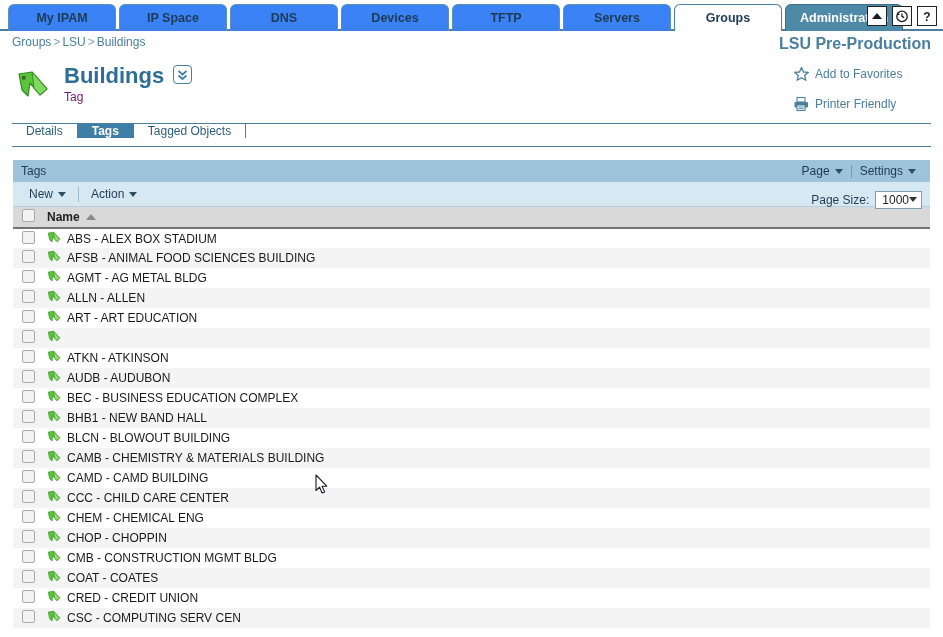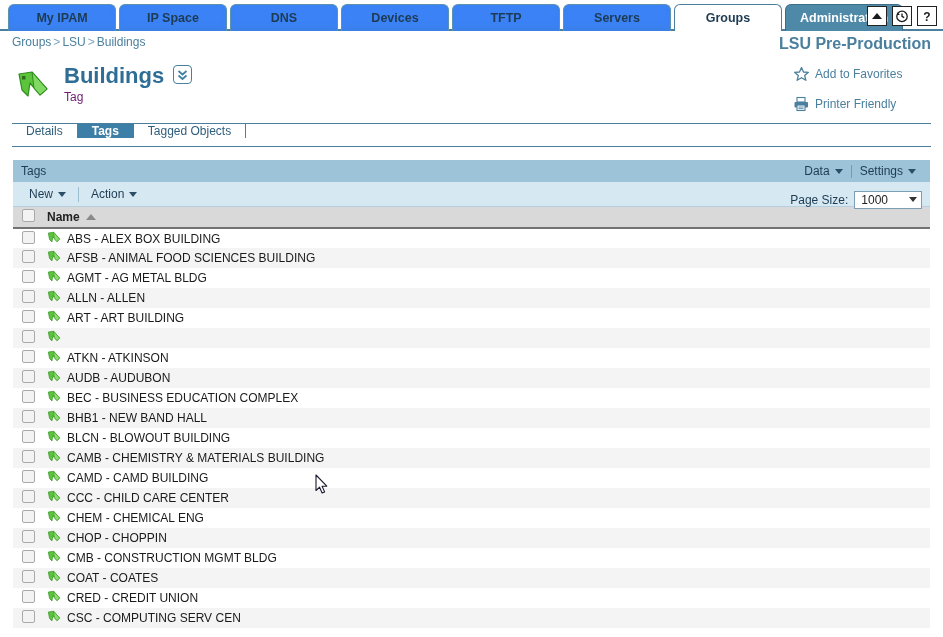--- a/index.html
+++ b/index.html
@@ -218,21 +218,21 @@
   }
   .panel-toolbar .tbgroup { display:flex; align-items:center; }
   .panel-toolbar .vsep { width:1px; height:15px; background:#9dbdd1; margin:0 4px; }
   .panel-toolbar .right {
     position: absolute; right: 8px; top: 0;
     height: 35px;
     display: flex; align-items: center; gap: 6px;
   }
   .pagesize-label { font-size: 12px; color: #1d3b52; }
   .pagesize-select {
-    display: flex; align-items: center; gap: 21px;
+    display: flex; align-items: center; gap: 0;
     height: 18px;
     padding: 0 4px 0 6px;
     background: #ffffff;
     border: 1px solid #7d9fb4;
     font-size: 12px;
     color: #222;
     cursor: pointer;
   }
   .pagesize-select .caret2 {
     width: 0; height: 0;
@@ -392,21 +392,21 @@
       </div>
     <div class="fill"></div>
   </div>
 
   <div class="panel">
 
     <div class="panel-title">
       <span class="ptl">Tags</span>
       <div class="right">
         <div class="menubtn">
-          <span>Data</span>
+          <span>Page</span>
           <span class="caret"></span>
         </div>
         <div class="divline"></div>
         <div class="menubtn">
           <span>Settings</span>
           <span class="caret"></span>
         </div>
       </div>
     </div>
 
@@ -447,21 +447,21 @@
       </thead>
       <tbody id="tbody">
           <tr class="odd">
             <td class="colcb"><span class="cb"></span></td>
             <td>
               <div class="namecell">
                 <span class="rowicon"><svg width="14" height="13" viewBox="0 0 34 32">
                     <path d="M3 5 L16 3 L31 20 L24 26 L14 14 L12 27 L6 21 Z" fill="#5cc43c" stroke="#2f8c1c" stroke-width="1.6" stroke-linejoin="round"></path>
                     <path d="M16 3 L31 20 L24 26 L18 19 Z" fill="#8ce06f" stroke="#2f8c1c" stroke-width="1.3"></path>
                   </svg></span>
-                <span>ABS - ALEX BOX BUILDING</span>
+                <span>ABS - ALEX BOX STADIUM</span>
               </div>
             </td>
           </tr>
           <tr class="even">
             <td class="colcb"><span class="cb"></span></td>
             <td>
               <div class="namecell">
                 <span class="rowicon"><svg width="14" height="13" viewBox="0 0 34 32">
                     <path d="M3 5 L16 3 L31 20 L24 26 L14 14 L12 27 L6 21 Z" fill="#5cc43c" stroke="#2f8c1c" stroke-width="1.6" stroke-linejoin="round"></path>
                     <path d="M16 3 L31 20 L24 26 L18 19 Z" fill="#8ce06f" stroke="#2f8c1c" stroke-width="1.3"></path>
@@ -495,21 +495,21 @@
             </td>
           </tr>
           <tr class="odd">
             <td class="colcb"><span class="cb"></span></td>
             <td>
               <div class="namecell">
                 <span class="rowicon"><svg width="14" height="13" viewBox="0 0 34 32">
                     <path d="M3 5 L16 3 L31 20 L24 26 L14 14 L12 27 L6 21 Z" fill="#5cc43c" stroke="#2f8c1c" stroke-width="1.6" stroke-linejoin="round"></path>
                     <path d="M16 3 L31 20 L24 26 L18 19 Z" fill="#8ce06f" stroke="#2f8c1c" stroke-width="1.3"></path>
                   </svg></span>
-                <span>ART - ART BUILDING</span>
+                <span>ART - ART EDUCATION</span>
               </div>
             </td>
           </tr>
           <tr class="even">
             <td class="colcb"><span class="cb"></span></td>
             <td>
               <div class="namecell">
                 <span class="rowicon"><svg width="14" height="13" viewBox="0 0 34 32">
                     <path d="M3 5 L16 3 L31 20 L24 26 L14 14 L12 27 L6 21 Z" fill="#5cc43c" stroke="#2f8c1c" stroke-width="1.6" stroke-linejoin="round"></path>
                     <path d="M16 3 L31 20 L24 26 L18 19 Z" fill="#8ce06f" stroke="#2f8c1c" stroke-width="1.3"></path>

